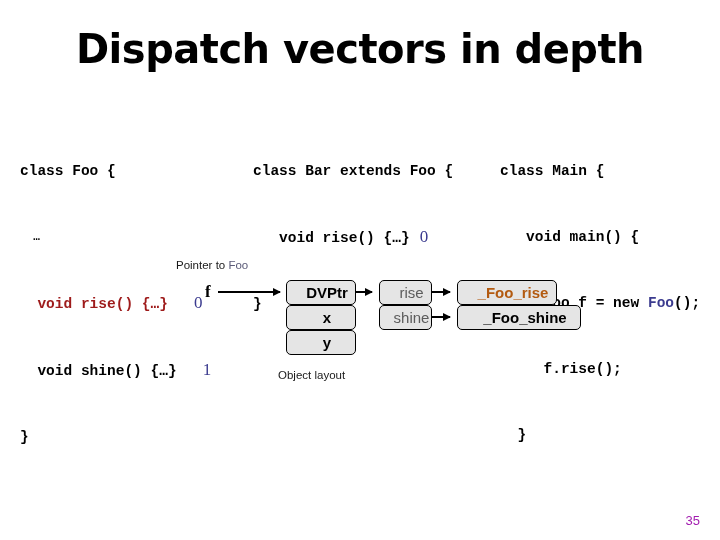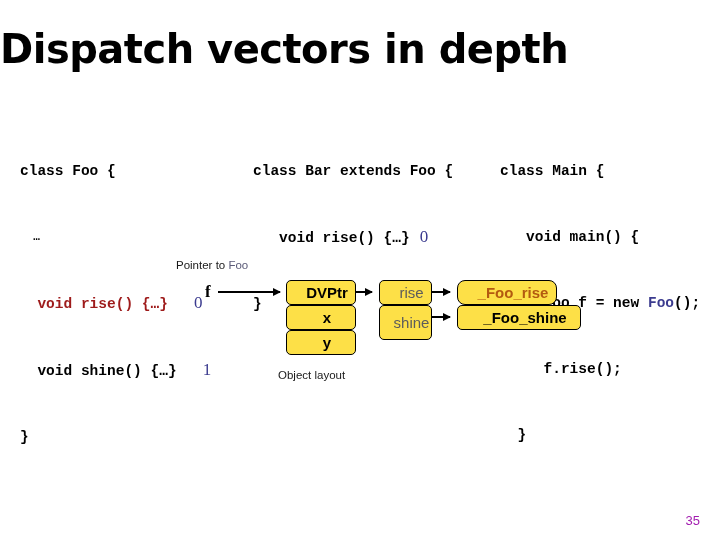--- a/index.html
+++ b/index.html
@@ -14,20 +14,21 @@
     position: relative;
     overflow: hidden;
   }
 
   
   #slide-title {
     position: absolute;
     left: 0;
     top: 26px;
     width: 720px;
+    text-align: center;
     font-family: "DejaVu Sans", sans-serif;
     font-weight: bold;
     font-size: 40px;
     letter-spacing: -0.5px;
     color: #000000;
     white-space: nowrap;
   }
 
   
   .code-block {
@@ -88,21 +89,21 @@
     left: 205px;
     top: 34px;
     font-family: "Liberation Serif", serif;
     font-weight: bold;
     font-size: 17px;
     color: #000000;
   }
 
   .gbox {
     position: absolute;
-    background: #fde047;
+    background: #e5e5e5;
     border: 1.6px solid #000000;
     border-radius: 5px;
     box-sizing: border-box;
     display: flex;
     align-items: center;
     justify-content: center;
     font-family: "Liberation Sans", sans-serif;
     font-size: 15px;
     font-weight: bold;
     color: #000000;
@@ -110,24 +111,24 @@
     padding-left: 12px;
   }
 
   
   #box-dvptr { left: 286px; top: 32px;  width: 70px; height: 25px; }
   #box-x     { left: 286px; top: 57px;  width: 70px; height: 25px; }
   #box-y     { left: 286px; top: 82px;  width: 70px; height: 25px; }
 
   
   #box-rise  { left: 379px; top: 32px;  width: 53px; height: 25px; color:#5c5c5c; font-weight:normal; font-size:15px;}
-  #box-shine { left: 379px; top: 57px;  width: 53px; height: 35px; color:#5c5c5c; font-weight:normal; font-size:15px;}
-
-  
-  #box-foo-rise  { left: 457px; top: 32px; width: 100px; height: 25px; color:#b35a10; font-size:15px;border-radius:8px;}
+  #box-shine { left: 379px; top: 57px;  width: 53px; height: 25px; color:#5c5c5c; font-weight:normal; font-size:15px;}
+
+  
+  #box-foo-rise  { left: 457px; top: 32px; width: 100px; height: 25px; color:#b35a10; font-size:15px;}
   #box-foo-shine { left: 457px; top: 57px; width: 124px; height: 25px; color:#000000; font-size:15px;}
 
   
   .arrow {
     position: absolute;
     height: 2px;
     background: #000000;
   }
   .arrow::after {
     content: "";

